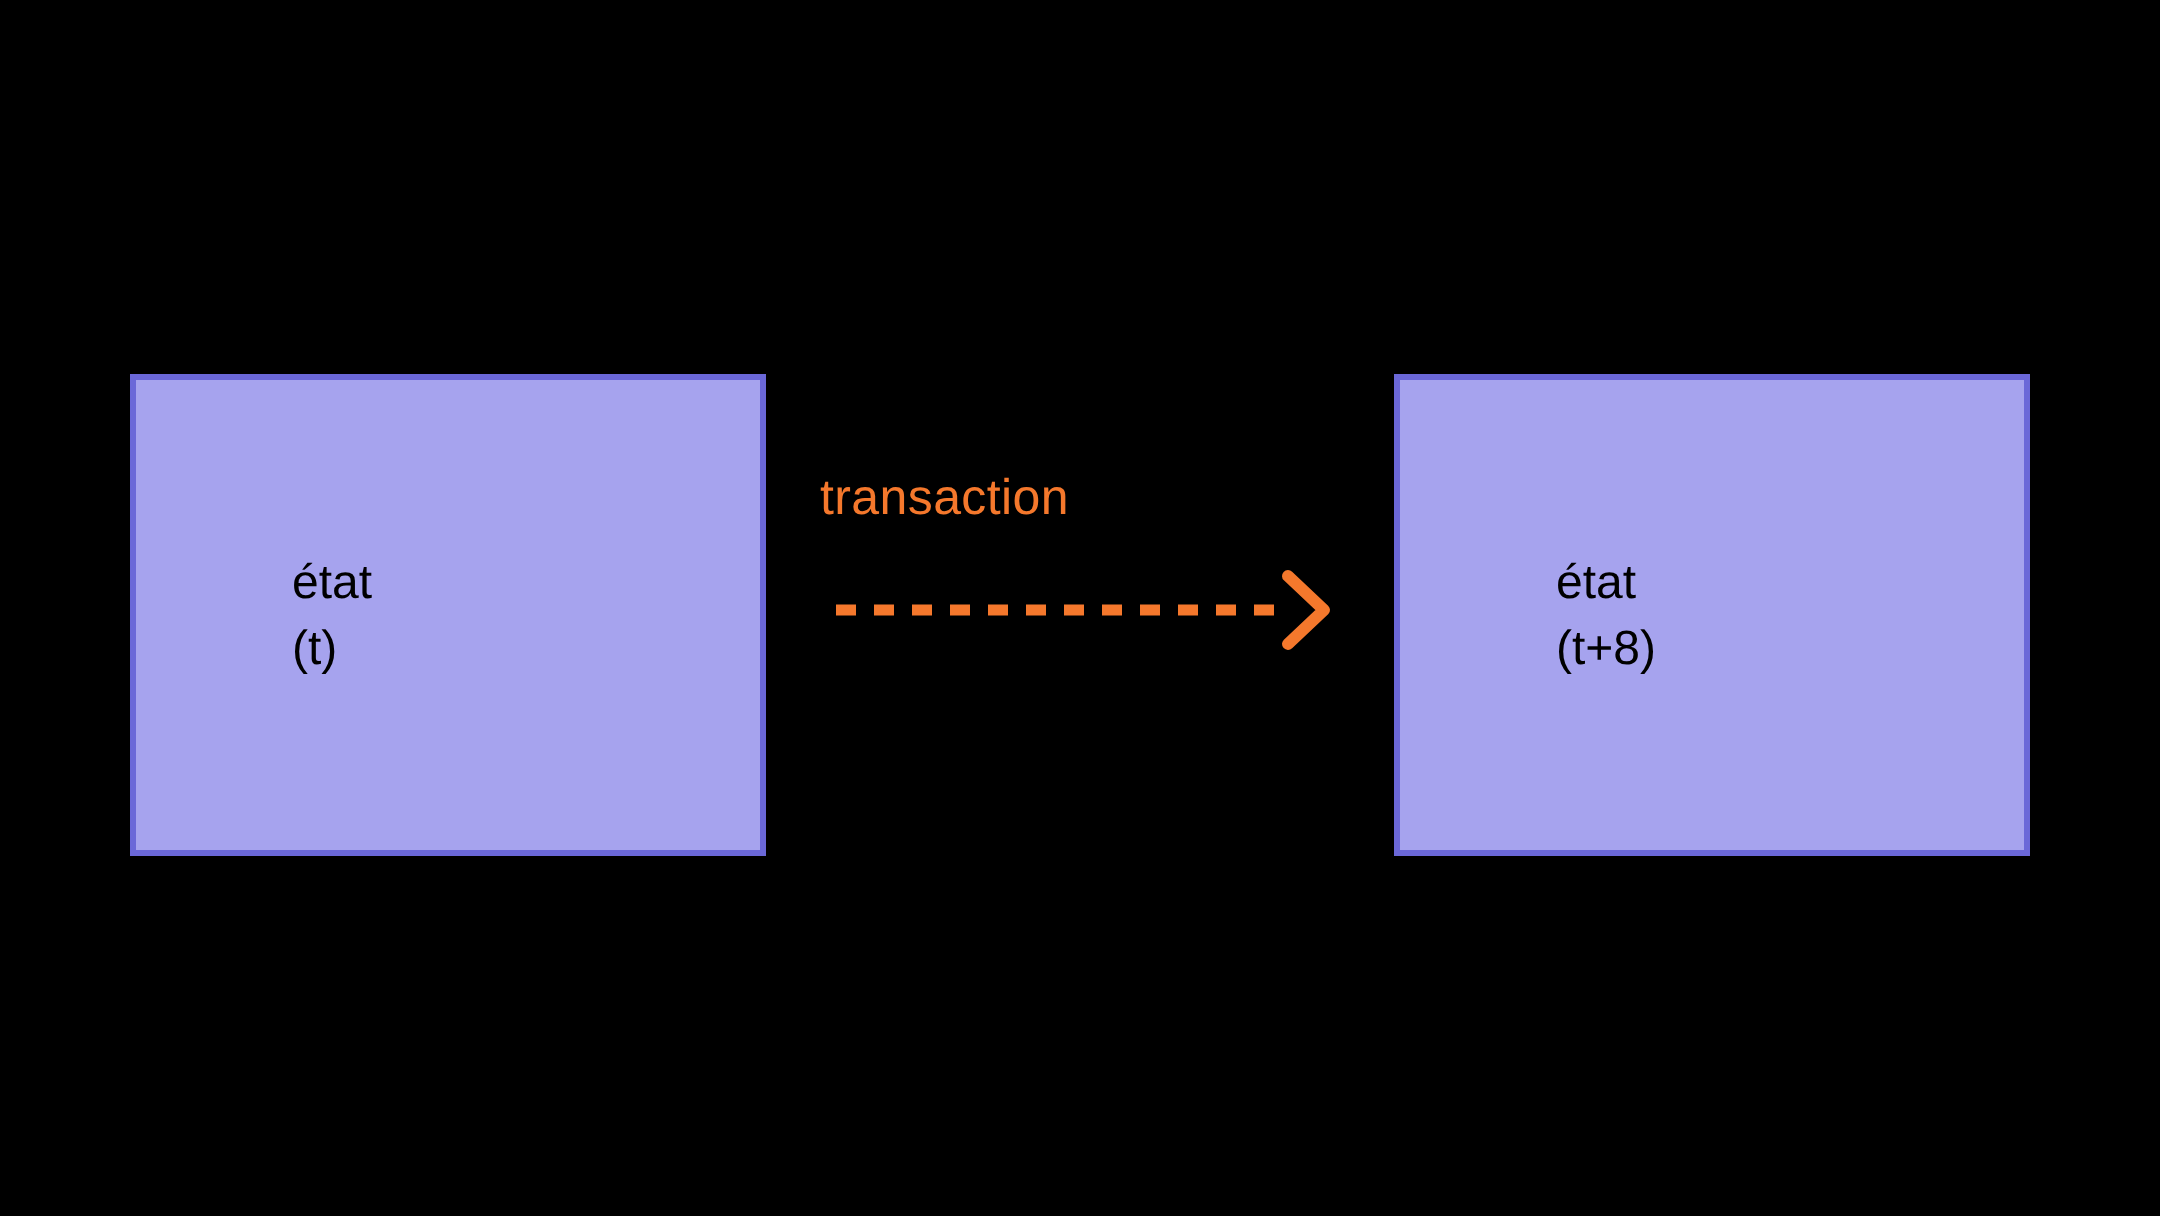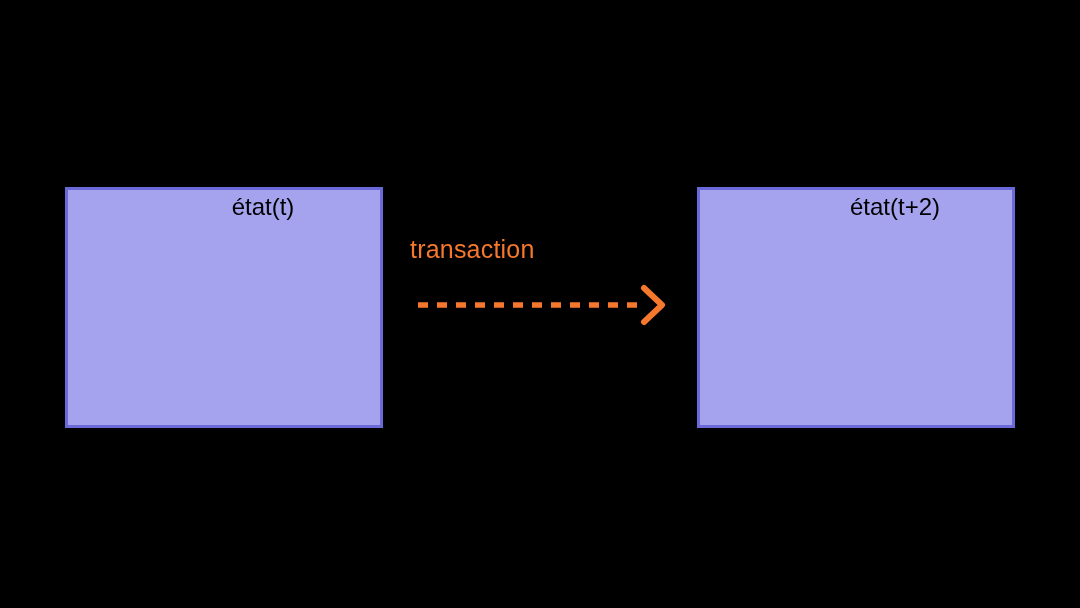--- a/index.html
+++ b/index.html
@@ -13,21 +13,21 @@
   }
   .node {
     position: absolute;
     top: 187px;
     width: 318px;
     height: 241px;
     box-sizing: border-box;
     background: #a6a3ee;
     border: 3px solid #6b68d8;
     display: flex;
-    flex-direction: row;
+    flex-direction: column;
     justify-content: center;
     align-items: flex-start;
     padding-left: 78px;
     color: #000000;
     font-size: 24px;
     line-height: 33px;
     font-weight: 400;
   }
   .node-left  { left: 65px; }
   .node-right { left: 697px; }
@@ -60,16 +60,16 @@
 
   <div class="edge-label">transaction</div>
 
   <svg class="edge-arrow" width="260" height="44" viewBox="0 0 260 44" aria-hidden="true">
     <line x1="8" y1="22" x2="234" y2="22" stroke="#f5782c" stroke-width="5.5" stroke-dasharray="10 9"></line>
     <polyline points="234,5 252,22 234,39" fill="none" stroke="#f5782c" stroke-width="6" stroke-linecap="round" stroke-linejoin="round"></polyline>
   </svg>
 
   <div class="node node-right">
     <div>état</div>
-    <div>(t+2)</div>
+    <div>(t+8)</div>
   </div>
 
 </div>
 
 </body></html>

